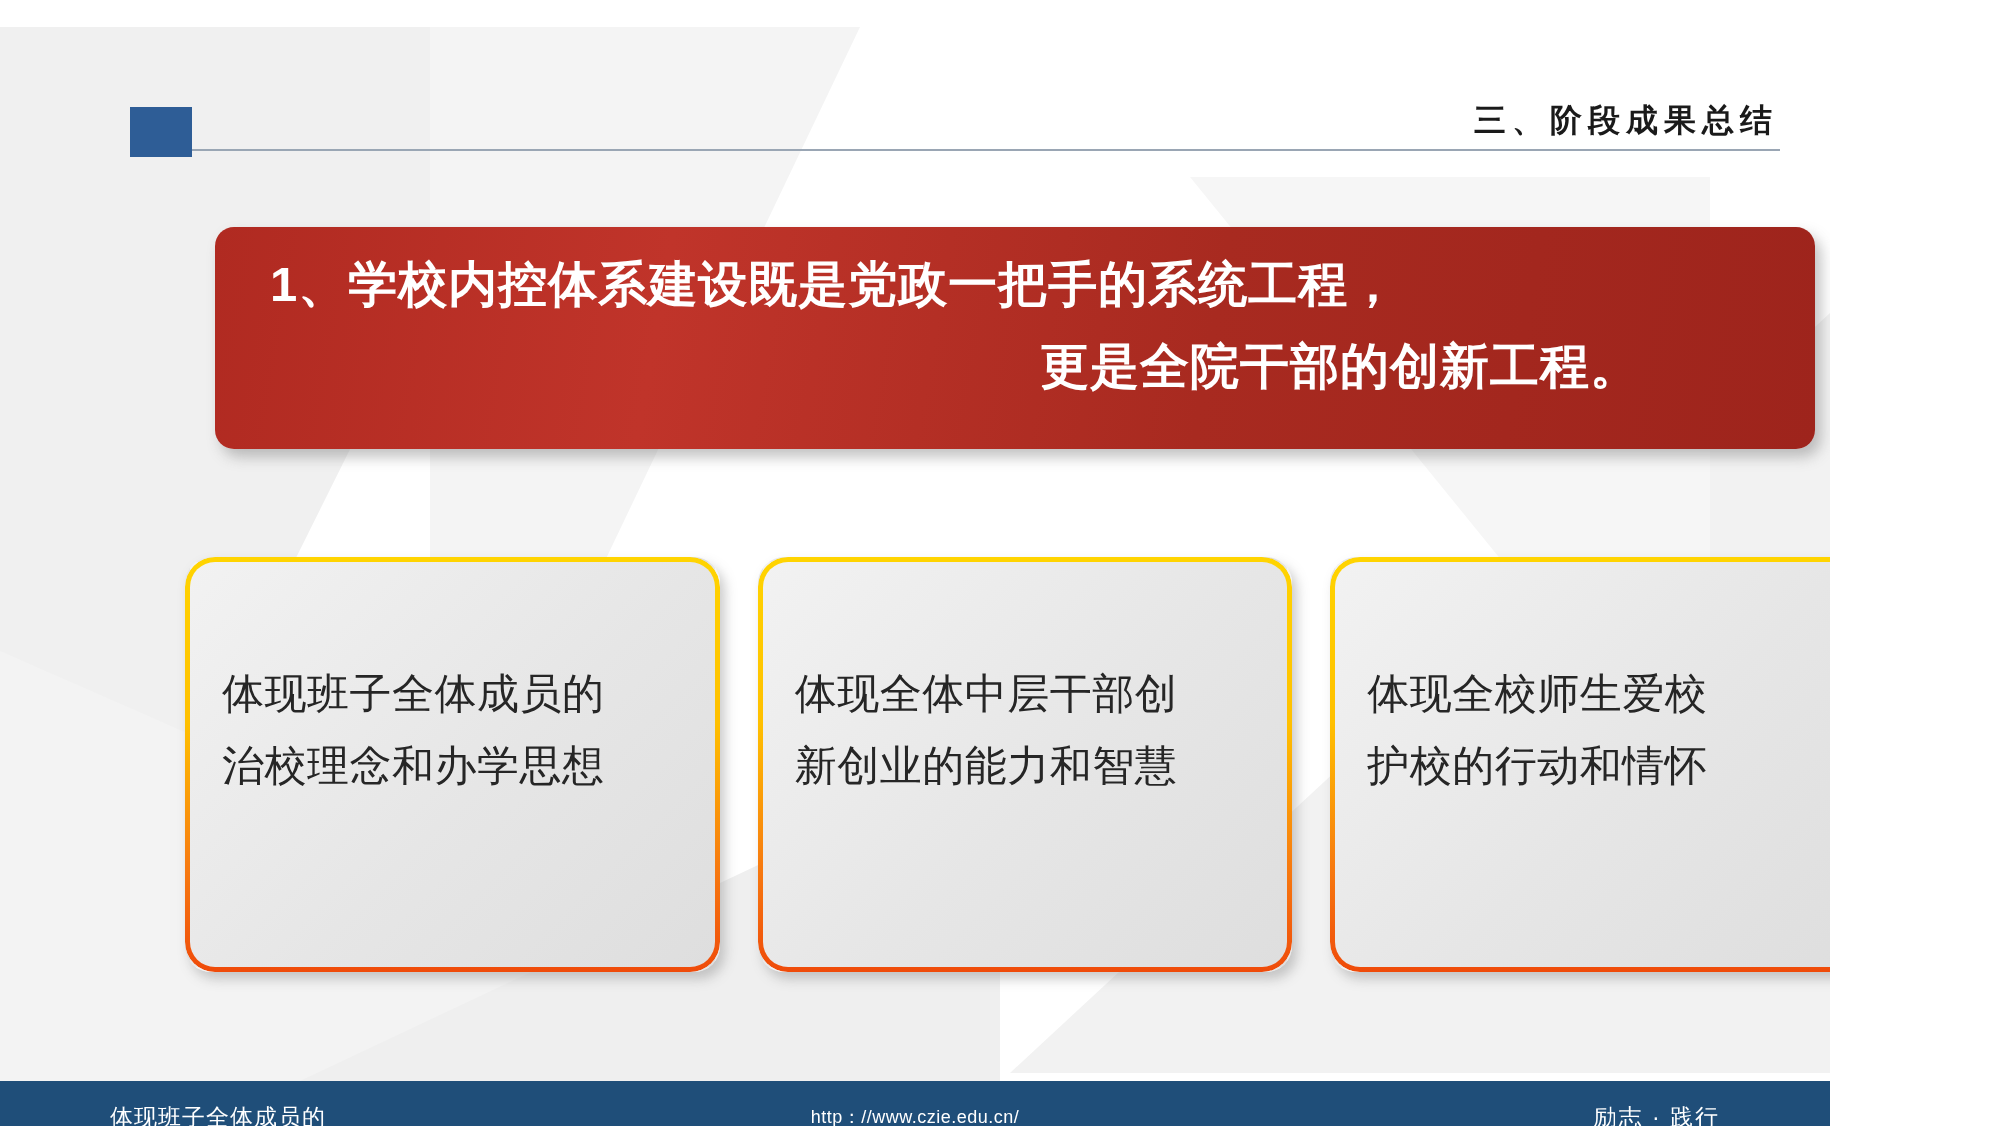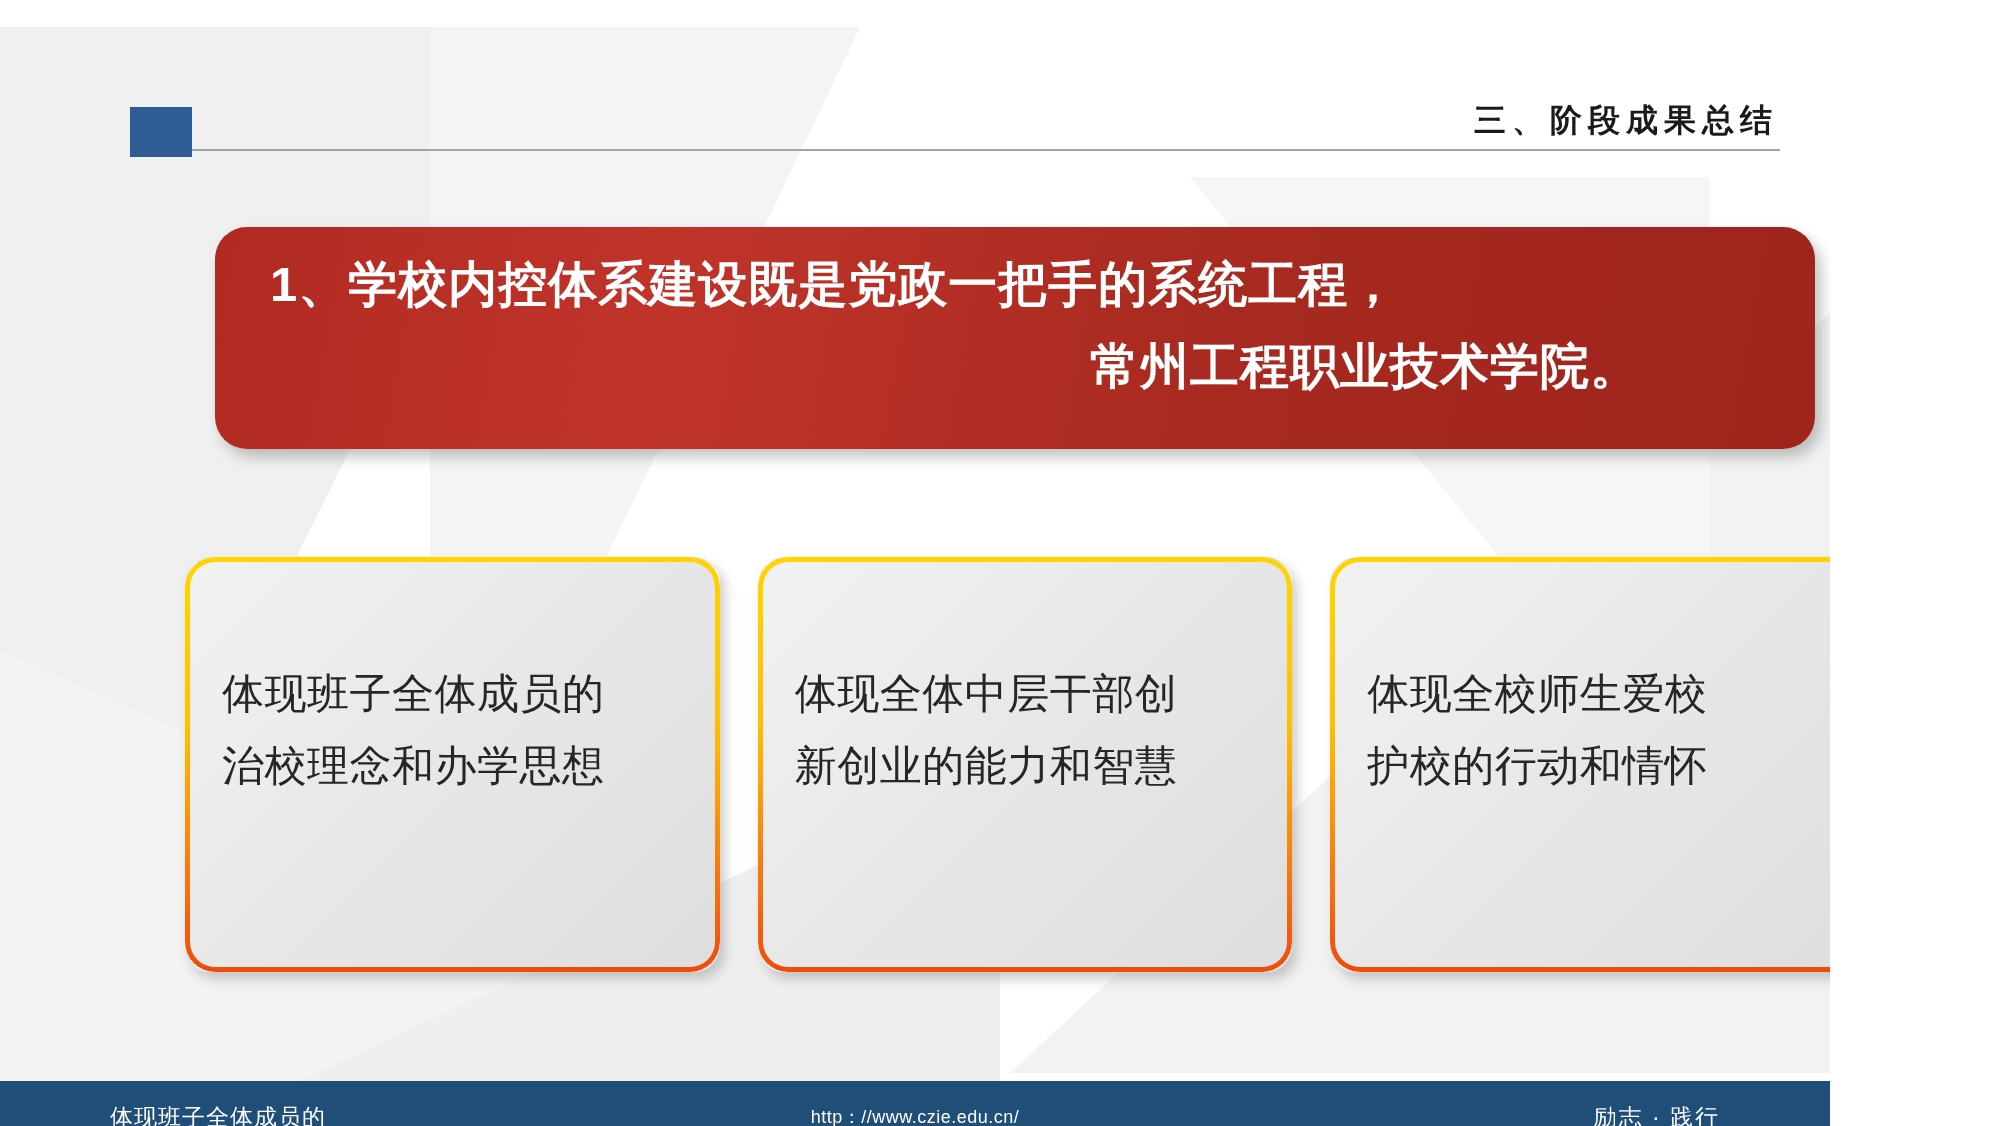--- a/index.html
+++ b/index.html
@@ -104,21 +104,21 @@
     white-space: nowrap;
   }
 
   
   .banner {
     position: absolute;
     left: 215px;
     top: 200px;
     width: 1600px;
     height: 222px;
-    border-radius: 32px;
+    border-radius: 19px;
     background: linear-gradient(100deg, #b02a21 0%, #c0342a 28%, #a82a20 62%, #9e241c 100%);
     box-shadow: 6px 8px 14px rgba(120,120,120,0.45);
   }
   .banner-line {
     color: #ffffff;
     font-weight: bold;
     font-size: 49px;
     line-height: 1.12;
     letter-spacing: 1px;
     white-space: nowrap;
@@ -228,21 +228,21 @@
   </div>
 
   <div class="header">
     <div class="header-square"></div>
     <div class="header-rule"></div>
     <div class="header-title">三、阶段成果总结</div>
   </div>
 
   <div class="banner">
     <div class="banner-line banner-line-1">1、学校内控体系建设既是党政一把手的系统工程，</div>
-    <div class="banner-line banner-line-2">常州工程职业技术学院。</div>
+    <div class="banner-line banner-line-2">更是全院干部的创新工程。</div>
   </div>
 
   <div class="cards">
 
     <div class="card">
       <div class="card-text">
         <div>体现班子全体成员的</div>
         <div>治校理念和办学思想</div>
       </div>
     </div>

